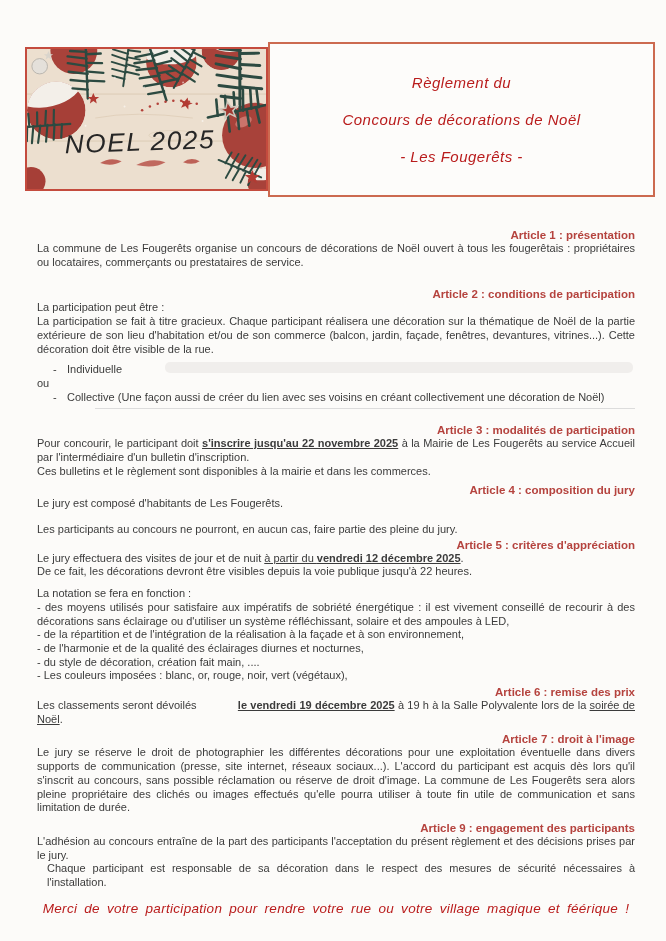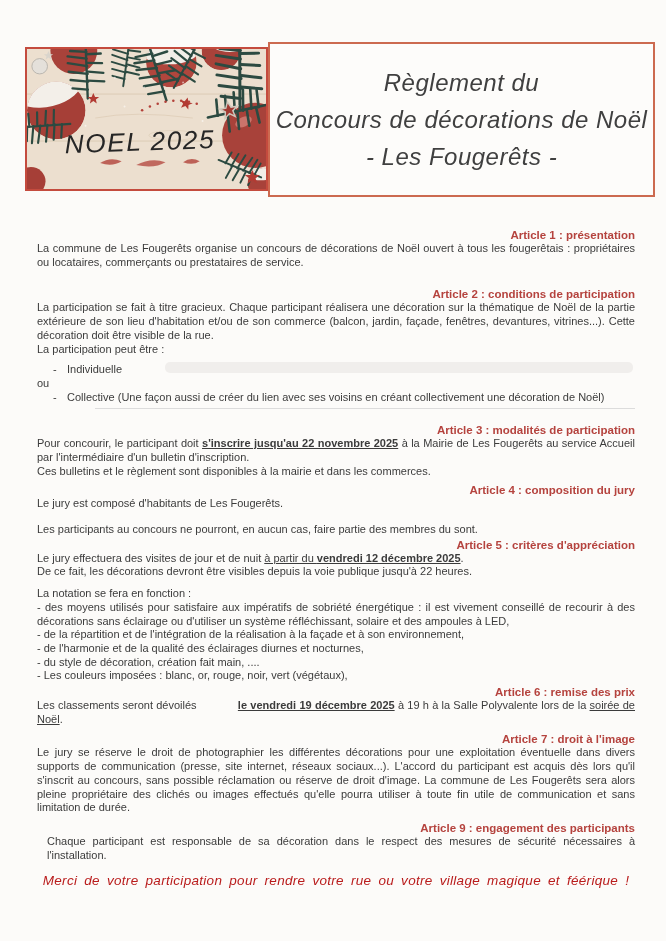--- a/index.html
+++ b/index.html
@@ -14,21 +14,21 @@
     border:2px solid #c44b3e;box-sizing:border-box;background:#ecdfcf;
   }
   .photo svg{display:block;width:100%;height:100%;}
   .titlebox{
     position:absolute;left:268px;top:42px;width:387px;height:155px;
     border:2px solid #cc6a50;box-sizing:border-box;background:#fdfcfa;
     display:flex;flex-direction:column;justify-content:center;align-items:center;
     gap:13px;
   }
   .titlebox .tline{
-    font-size:24px;font-style:italic;color:#404040;letter-spacing:.5px;
+    font-size:15px;font-style:italic;color:#b91c1c;letter-spacing:.5px;
     line-height:24px;white-space:nowrap;
   }
   
   .content{position:absolute;left:37px;top:228px;width:598px;font-size:11px;line-height:13.7px;}
   .content p{margin:0;text-align:justify;}
   h3.art{margin:0;font-size:11.5px;line-height:14px;font-weight:bold;color:#b5433e;text-align:right;}
   .sec{margin:0;}
   #a2{margin-top:18px;}
   .a2-list{margin-top:6px;}
   .list-row{line-height:14px;white-space:nowrap;}
@@ -177,40 +177,40 @@
 
   <div class="content">
 
     <div class="sec" id="a1">
       <h3 class="art">Article 1 : présentation</h3>
       <p>La commune de Les Fougerêts organise un concours de décorations de Noël ouvert à tous les fougerêtais : propriétaires ou locataires, commerçants ou prestataires de service.</p>
     </div>
 
     <div class="sec" id="a2">
       <h3 class="art">Article 2 : conditions de participation</h3>
+      <p>La participation peut être :</p>
       <p>La participation se fait à titre gracieux. Chaque participant réalisera une décoration sur la thématique de Noël de la partie extérieure de son lieu d'habitation et/ou de son commerce (balcon, jardin, façade, fenêtres, devantures, vitrines...). Cette décoration doit être visible de la rue.</p>
-      <p>La participation peut être :</p>
       <div class="a2-list">
         <div class="list-row dash-row"><span class="dash">-</span><span>Individuelle</span></div>
         <div class="list-row">ou</div>
         <div class="list-row dash-row"><span class="dash">-</span><span>Collective (Une façon aussi de créer du lien avec ses voisins en créant collectivement une décoration de Noël)</span></div>
       </div>
       <div class="divider"></div>
     </div>
 
     <div class="sec" id="a3">
       <h3 class="art">Article 3 : modalités de participation</h3>
       <p><span>Pour concourir, le participant doit </span><span style="font-weight: bold; text-decoration: underline;">s'inscrire jusqu'au 22 novembre 2025</span><span> à la Mairie de Les Fougerêts au service Accueil par l'intermédiaire d'un bulletin d'inscription.</span></p>
       <p>Ces bulletins et le règlement sont disponibles à la mairie et dans les commerces.</p>
     </div>
 
     <div class="sec" id="a4">
       <h3 class="art">Article 4 : composition du jury</h3>
       <p>Le jury est composé d'habitants de Les Fougerêts.</p>
-      <p class="p2">Les participants au concours ne pourront, en aucun cas, faire partie des membres du sont.</p>
+      <p class="p2">Les participants au concours ne pourront, en aucun cas, faire partie des pleine du jury.</p>
     </div>
 
     <div class="sec" id="a5">
       <h3 class="art">Article 5 : critères d'appréciation</h3>
       <p><span>Le jury effectuera des visites de jour et de nuit </span><span style="text-decoration: underline;">à partir du </span><span style="font-weight: bold; text-decoration: underline;">vendredi 12 décembre 2025</span><span>.</span></p>
       <p>De ce fait, les décorations devront être visibles depuis la voie publique jusqu'à 22 heures.</p>
       <p class="p-notation">La notation se fera en fonction :</p>
       <p>- des moyens utilisés pour satisfaire aux impératifs de sobriété énergétique : il est vivement conseillé de recourir à des décorations sans éclairage ou d'utiliser un système réfléchissant, solaire et des ampoules à LED,</p>
       <p>- de la répartition et de l'intégration de la réalisation à la façade et à son environnement,</p>
       <p>- de l'harmonie et de la qualité des éclairages diurnes et nocturnes,</p>
@@ -223,19 +223,20 @@
       <p><span>Les classements seront dévoilés </span><span style="font-weight: bold; text-decoration: underline; padding-left: 38px;">le vendredi 19 décembre 2025</span><span> à 19 h à la Salle Polyvalente lors de la </span><span style="font-weight: normal; text-decoration: underline;">soirée de Noël</span><span>.</span></p>
     </div>
 
     <div class="sec" id="a7">
       <h3 class="art">Article 7 : droit à l'image</h3>
       <p>Le jury se réserve le droit de photographier les différentes décorations pour une exploitation éventuelle dans divers supports de communication (presse, site internet, réseaux sociaux...). L'accord du participant est acquis dès lors qu'il s'inscrit au concours, sans possible réclamation ou réserve de droit d'image. La commune de Les Fougerêts sera alors pleine propriétaire des clichés ou images effectués qu'elle pourra utiliser à toute fin utile de communication et sans limitation de durée.</p>
     </div>
 
     <div class="sec" id="a9">
       <h3 class="art">Article 9 : engagement des participants</h3>
+      <p>L'adhésion au concours entraîne de la part des participants l'acceptation du présent règlement et des décisions prises par le jury.</p>
       <p class="p2">Chaque participant est responsable de sa décoration dans le respect des mesures de sécurité nécessaires à l'installation.</p>
     </div>
 
     <div class="footer-msg">Merci de votre participation pour rendre votre rue ou votre village magique et féérique !</div>
   </div>
 
 </div>
 
 </body></html>

